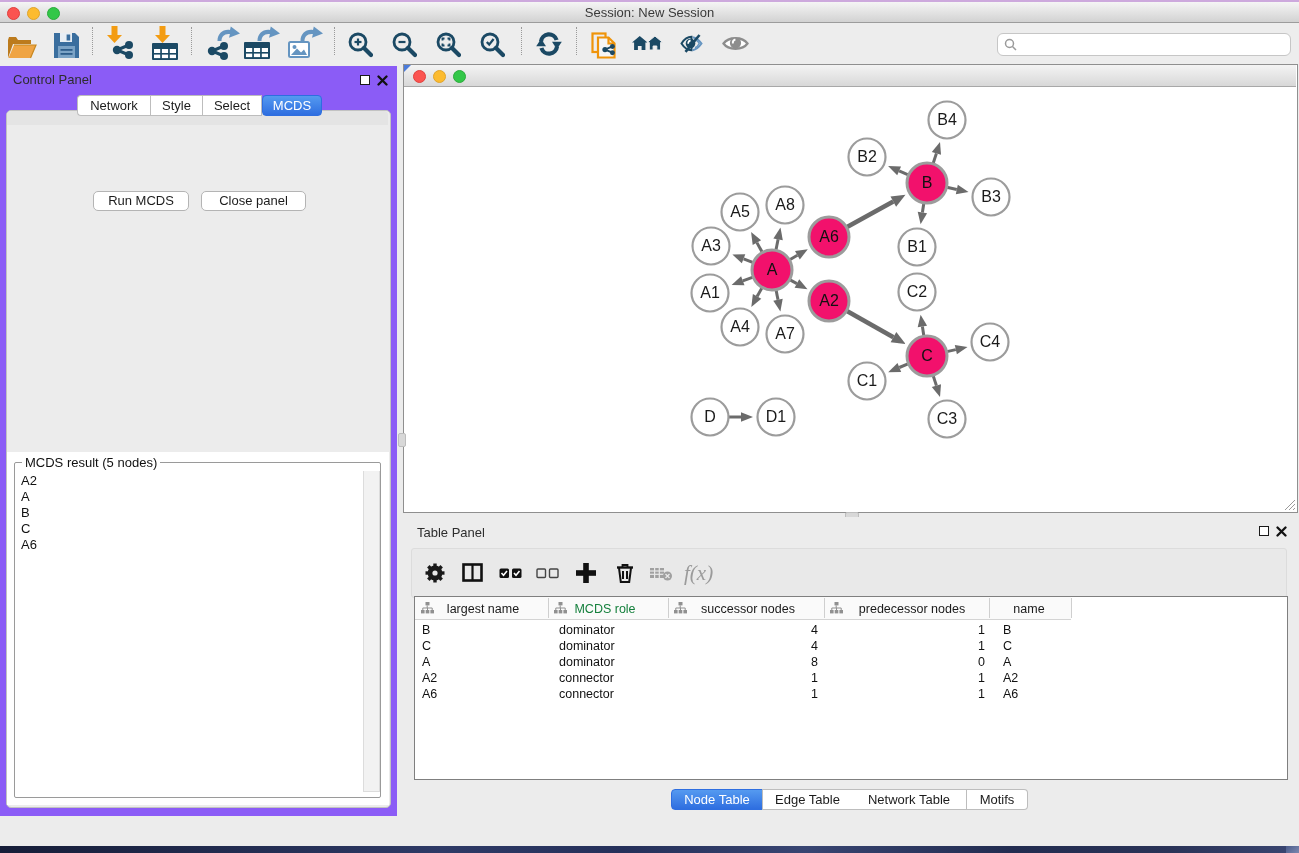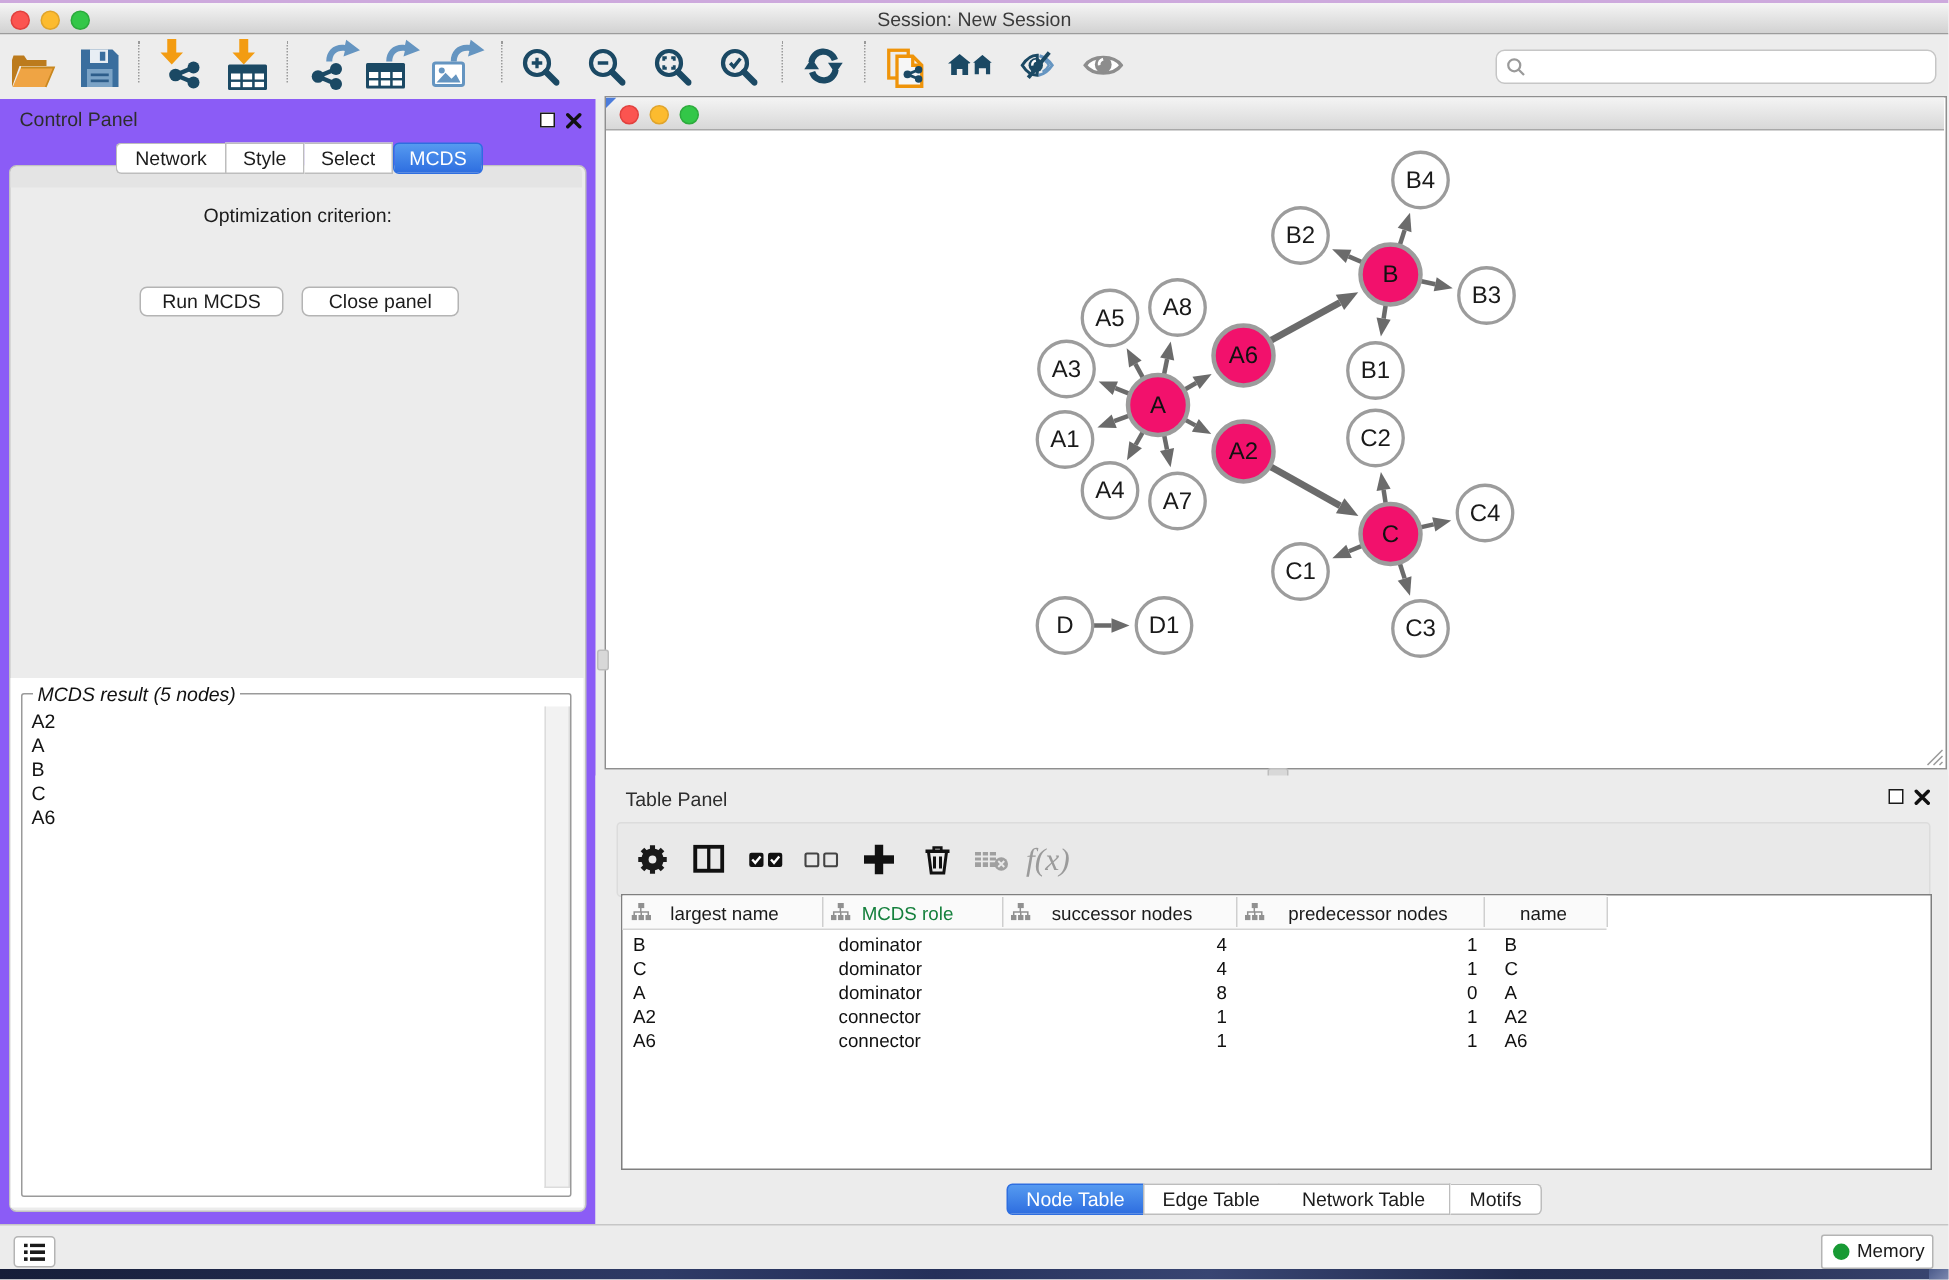--- a/index.html
+++ b/index.html
@@ -212,27 +212,26 @@
     <div class="abs" style="left:6px;top:44px;width:383px;height:696px;background:#ececec;
          border:1px solid #c2c2c2;border-radius:5px;"></div>
     <div class="abs" style="left:7px;top:45px;width:381px;height:14px;background:#e4e4e4;border-radius:4px 4px 0 0;"></div>
 
     <div class="tab" style="left:77px;top:29px;width:72px;border-radius:4px 0 0 4px;border-right:none;">Network</div>
     <div class="tab" style="left:150px;top:29px;width:51px;border-radius:0;">Style</div>
     <div class="tab" style="left:203px;top:29px;width:58px;border-radius:0;border-left:none;">Select</div>
     <div class="tab" style="left:262px;top:29px;width:58px;background:linear-gradient(#559af0,#2e6ee0);
          border-color:#2e6ee0;color:#fff;border-radius:4px;">MCDS</div>
 
-    <div class="abs" style="left:0;top:70px;width:397px;text-align:center;font-size:13px;color:#1c1c1c;">Optimization criterion:</div>
     <div class="btn" style="left:93px;top:125px;width:94px;height:18px;line-height:18px;border-radius:5px;">Run MCDS</div>
     <div class="btn" style="left:201px;top:125px;width:103px;height:18px;line-height:18px;border-radius:5px;">Close panel</div>
 
     <div class="abs" style="left:7px;top:386px;width:382px;height:353px;background:#fff;"></div>
     <div class="abs" style="left:14px;top:396px;width:365px;height:334px;border:1px solid #9a9a9a;border-radius:2px;"></div>
-    <div class="abs" style="left:22px;top:389px;background:#fff;padding:0 3px;font-size:13px;color:#111;font-style:italic;">MCDS result (5 nodes)</div>
+    <div class="abs" style="left:22px;top:389px;background:#fff;padding:0 3px;font-size:13px;color:#111;">MCDS result (5 nodes)</div>
     <div class="abs" style="left:363px;top:405px;width:15px;height:320px;background:#f2f2f2;border:1px solid #dcdcdc;border-top:none;"></div>
     <div class="abs" style="left:21px;top:407px;font-size:13px;color:#111;line-height:16px;">A2<br>A<br>B<br>C<br>A6</div>
   </div>
 
   <div class="abs" style="left:403px;top:64px;width:895px;height:449px;background:#fff;
        border:1px solid #8f8f8f;box-sizing:border-box;">
     <div class="abs" style="left:0;top:0;width:892px;height:21px;
          background:linear-gradient(#f4f4f4,#d8d8d8);border-bottom:1px solid #a8a8a8;">
       <div class="tl" style="left:9px;top:5px;background:#fb5450;border:0.5px solid #e1403d;"></div>
       <div class="tl" style="left:29px;top:5px;background:#fcbb2f;border:0.5px solid #e0a42a;"></div>
@@ -481,35 +480,17 @@
 <div style="position:absolute;left:488px;top:170px;width:100px;text-align:right;font-size:12.5px;color:#111;">1</div>
 <div style="position:absolute;left:606px;top:170px;font-size:12.5px;color:#111;">A6</div>
 
     <div class="tab" style="left:274px;top:272px;width:90px;background:linear-gradient(#559af0,#2e6ee0);
          border-color:#2e6ee0;color:#fff;border-radius:4px 0 0 4px;">Node Table</div>
     <div class="tab" style="left:365px;top:272px;width:89px;border-radius:0;">Edge Table</div>
     <div class="tab" style="left:455px;top:272px;width:114px;border-radius:0;border-left:none;">Network Table</div>
     <div class="tab" style="left:570px;top:272px;width:60px;border-radius:0 4px 4px 0;border-left:none;">Motifs</div>
   </div>
 
-  <div class="abs" style="left:0;top:816px;width:1299px;height:30px;background:#ececec;border-top:1px solid #c6c6c6;">
-    <div class="btn" style="left:9px;top:7px;width:26px;height:19px;border-radius:3px;">
-      <svg width="14" height="12" style="position:absolute;left:6px;top:3.5px;">
-        <g fill="#1a1a1a">
-            <rect x="0" y="0" width="2.4" height="2.4"></rect>
-            <rect x="0" y="4.6" width="2.4" height="2.4"></rect>
-            <rect x="0" y="9.2" width="2.4" height="2.4"></rect>
-        <rect x="4" y="0" width="10" height="2.4"></rect>
-            <rect x="4" y="4.6" width="10" height="2.4"></rect>
-            <rect x="4" y="9.2" width="10" height="2.4"></rect>
-          </g>
-      </svg>
-    </div>
-    <div class="btn" style="left:1214px;top:6px;width:73px;height:21px;border-radius:2px;">
-      <div class="abs" style="left:7px;top:5px;width:11px;height:11px;border-radius:50%;background:#189a34;"></div>
-      <div class="abs" style="left:23px;top:3px;font-size:12.5px;color:#1a1a1a;">Memory</div>
-    </div>
-  </div>
   <div class="abs" style="left:0;top:846px;width:1299px;height:7px;
        background:linear-gradient(90deg,#161d38 0%,#222c50 18%,#2e3a66 34%,#25305a 48%,#384572 62%,#222c50 78%,#2a3357 90%,#3a4672 100%);">
     <div class="abs" style="left:1286px;top:0;width:13px;height:7px;background:linear-gradient(135deg,#4a5a8a,#7c88b0);"></div>
   </div>
 </div>
 
 </body></html>

